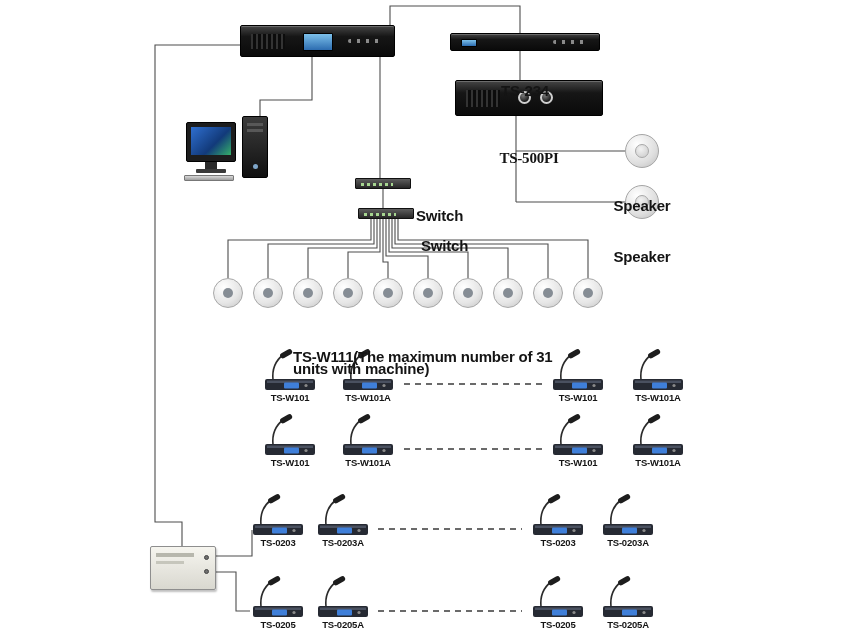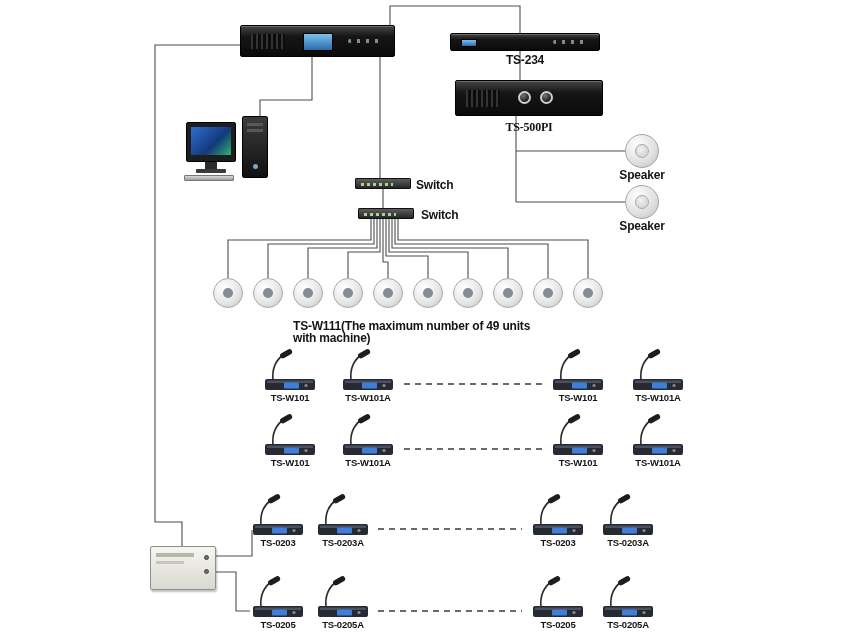--- a/index.html
+++ b/index.html
@@ -5,21 +5,21 @@
   * { margin:0; padding:0; box-sizing:border-box; }
   html,body { background:#ffffff; }
   body { font-family:"Liberation Sans", sans-serif; }
   .canvas { position:relative; width:850px; height:640px; background:#fff; overflow:hidden; }
 
   .wires { position:absolute; left:0; top:0; z-index:1; }
   .wires polyline { fill:none; stroke:#4d4d4d; stroke-width:1.1; }
   .wires polyline.dashed { stroke:#3a3a3a; stroke-width:1.3; stroke-dasharray:6 5; }
 
   .dev { position:absolute; z-index:2; }
-  .lbl { position:absolute; z-index:3; font-size:12px; font-weight:bold; color:#141414; text-align:center; letter-spacing:-0.2px; line-height:12px; }
+  .lbl { position:absolute; z-index:3; font-size:15px; font-weight:bold; color:#141414; text-align:center; letter-spacing:-0.2px; line-height:12px;margin-top:31px; }
 
   
   .rack { background:linear-gradient(#454545,#161616 35%,#0a0a0a); border:1px solid #000; border-radius:2px; box-shadow:inset 0 1px 0 rgba(255,255,255,.22); }
   .rack .vents { position:absolute; left:10px; top:25%; width:34px; height:50%; background:repeating-linear-gradient(90deg,#333 0 2px,#0c0c0c 2px 5px); }
   .rack .screen { position:absolute; background:linear-gradient(#7cc0ea,#2c6cb0); border:1px solid #000; border-radius:1px; }
   .rack .dots { position:absolute; right:10px; top:50%; width:36px; height:4px; margin-top:-2px; background:repeating-linear-gradient(90deg,#8a8a8a 0 3px,transparent 3px 9px); border-radius:2px; }
   .knob { position:absolute; width:13px; height:13px; border-radius:50%; background:radial-gradient(circle at 35% 30%,#777,#1c1c1c 70%); border:2px solid #cfcfcf; }
 
   
   .switch { background:linear-gradient(#5e5e5e,#262626); border:1px solid #101010; border-radius:1px; }
@@ -146,21 +146,21 @@
   <div class="dev ceil" style="left:213px; top:278px;"></div>
   <div class="dev ceil" style="left:253px; top:278px;"></div>
   <div class="dev ceil" style="left:293px; top:278px;"></div>
   <div class="dev ceil" style="left:333px; top:278px;"></div>
   <div class="dev ceil" style="left:373px; top:278px;"></div>
   <div class="dev ceil" style="left:413px; top:278px;"></div>
   <div class="dev ceil" style="left:453px; top:278px;"></div>
   <div class="dev ceil" style="left:493px; top:278px;"></div>
   <div class="dev ceil" style="left:533px; top:278px;"></div>
   <div class="dev ceil" style="left:573px; top:278px;"></div>
-  <div class="lbl" style="left:293px; top:320px; width:260px; text-align:left;">TS-W111(The maximum number of 49 units with machine)</div>
+  <div class="lbl" style="left:293px; top:320px; width:260px; text-align:left;">TS-W111(The maximum number of 31 units with machine)</div>
 
   <div class="mic" style="left:255px; top:346px;">
     <svg width="64" height="46" viewBox="0 0 64 46">
         <use href="#mic-shape"></use>
       </svg>
     <div class="mlbl">TS-W101</div>
   </div>
   <div class="mic" style="left:333px; top:346px;">
     <svg width="64" height="46" viewBox="0 0 64 46">
         <use href="#mic-shape"></use>

